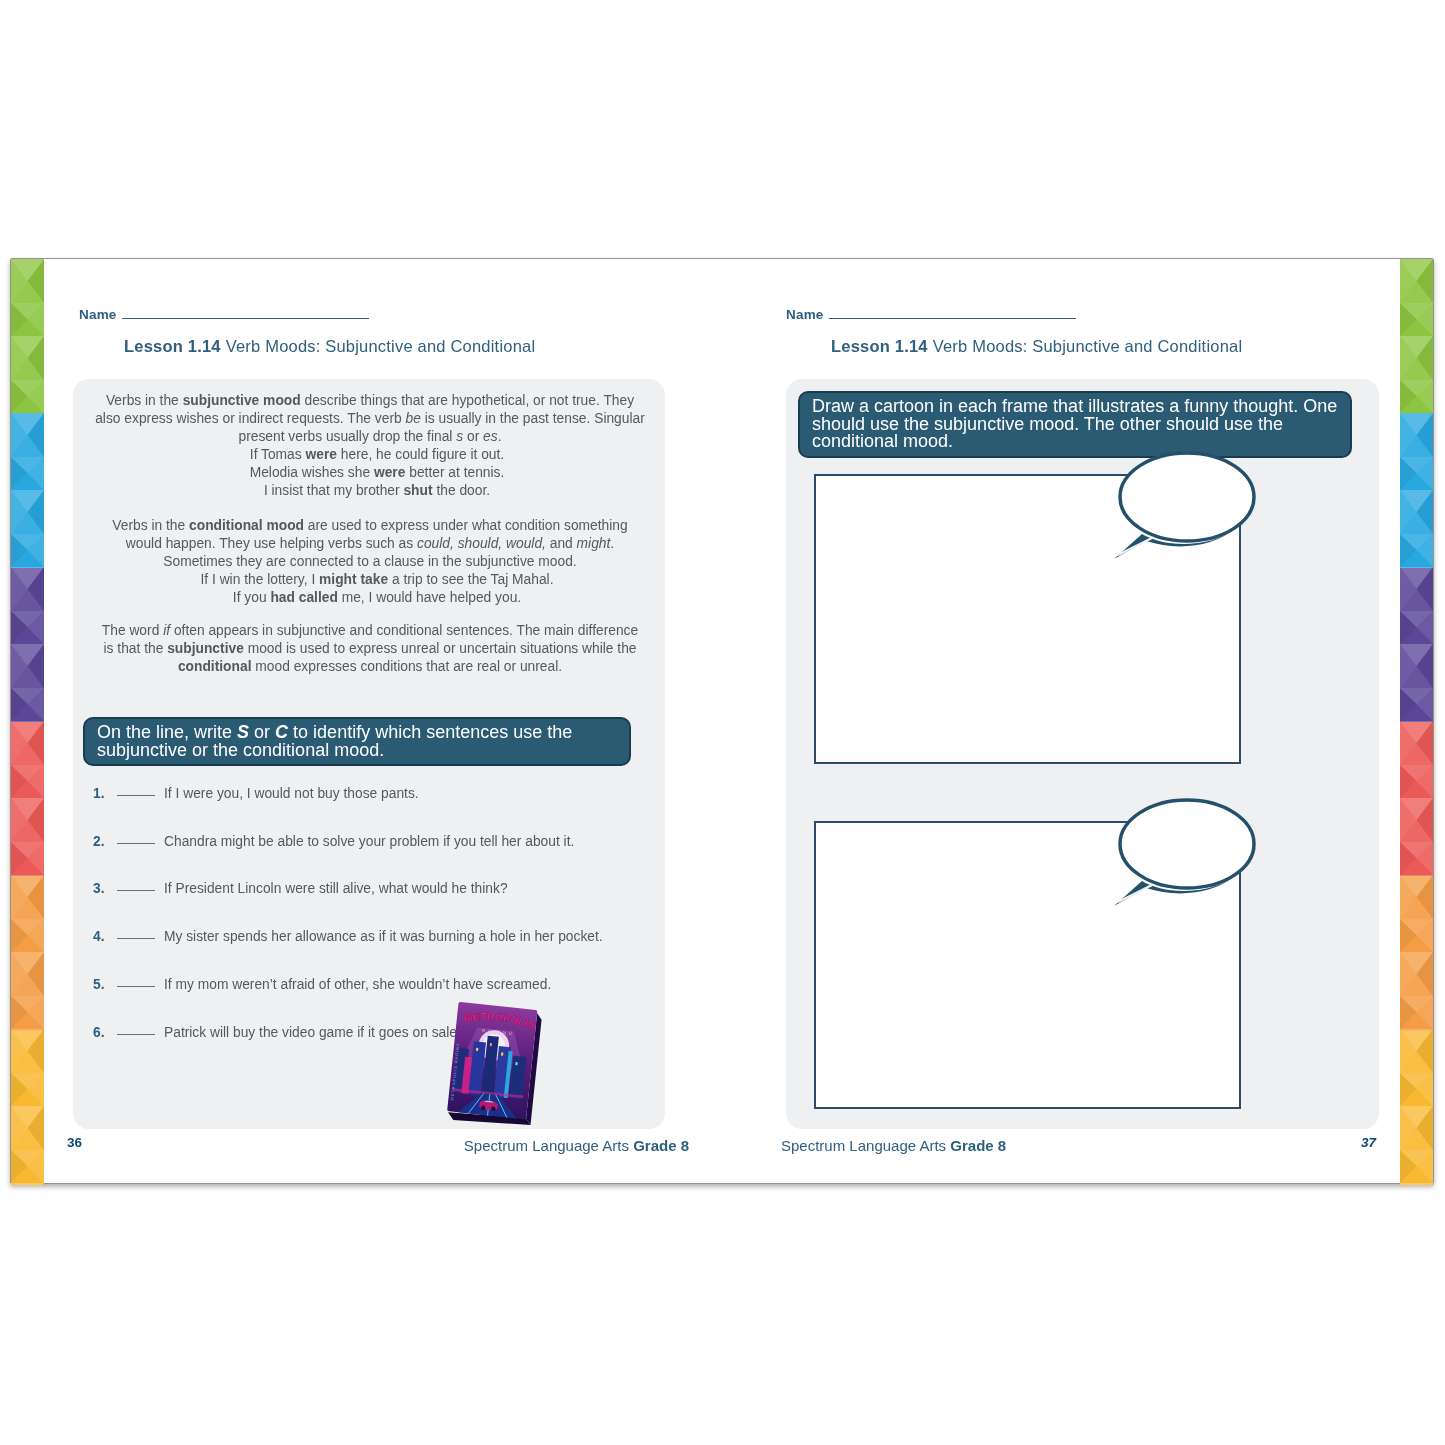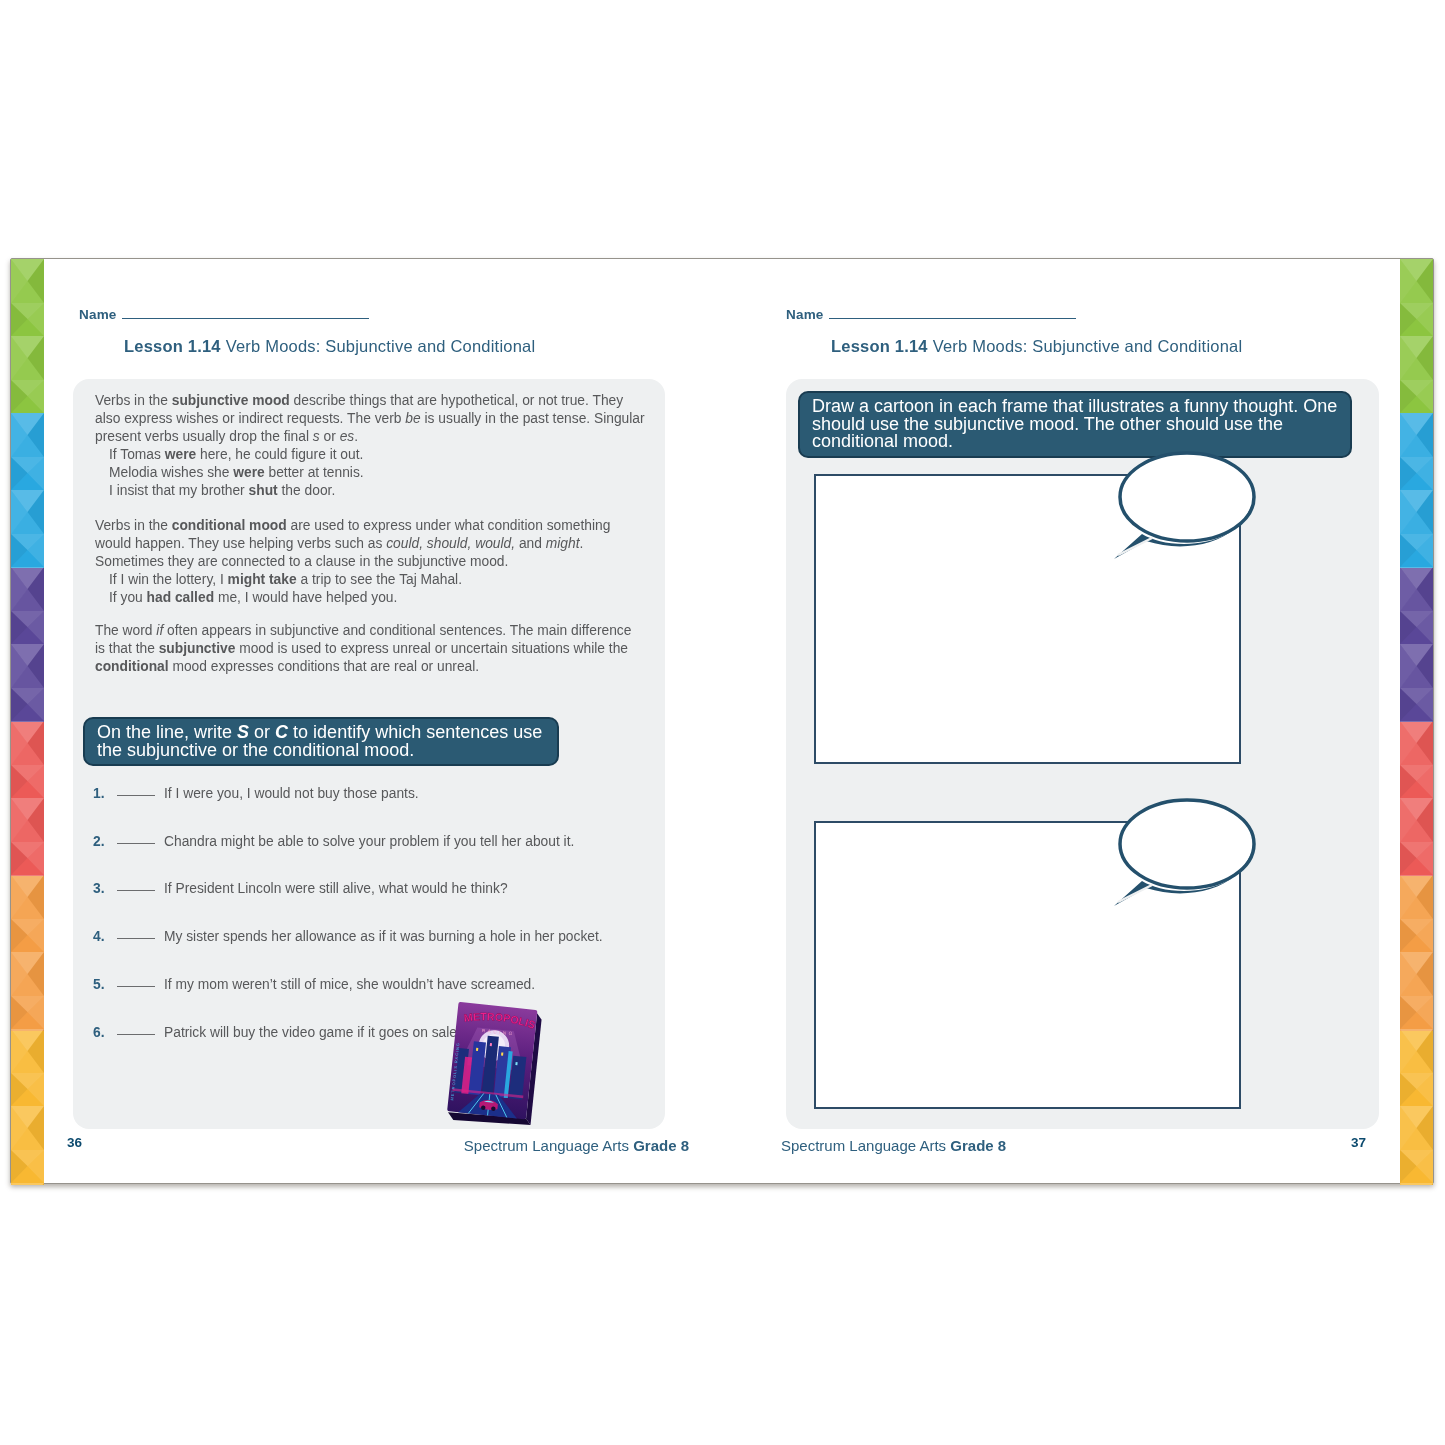--- a/index.html
+++ b/index.html
@@ -35,30 +35,30 @@
   .lesson-title.left  { left:68px; }
   .lesson-title.right { left:775px; }
   .lesson-title .lbl { font-weight:bold; margin-right:5px;margin-left:45px; }
 
   .panel { position:absolute; top:120px; width:592px; height:750px;
            background:#eef0f1; border-radius:16px; }
   .panel-left  { left:62px; }
   .panel-right { left:775px; width:593px; }
 
   .intro { padding:13px 20px 0 22px; color:#57585a; font-size:13.8px; line-height:18px; }
-  .intro p { margin:0; }
+  .intro p { margin:0;text-align:center; }
   .intro .examples { margin-left:14px; }
   .mt17 { margin-top:17px !important; }
   .mt15 { margin-top:15px !important; }
 
   .dirbox {
     position:absolute; background:#2b5a73; border:2px solid #193c51; border-radius:10px;
     color:#ffffff; font-size:18px; line-height:17.5px; padding:5px 12px;
   }
-  .dirbox-left  { left:10px; top:338px; width:476px; }
+  .dirbox-left  { left:10px; top:338px; width:548px; }
   .dirbox-right { left:12px; top:12px;  width:554px; }
 
   .q-row { position:absolute; left:20px; width:560px; white-space:nowrap;
            font-size:13.8px; color:#57585a; }
   .q-num   { display:inline-block; width:20px; font-weight:bold; color:#2e5f7e; }
   .q-blank { display:inline-block; width:38px; height:12px; margin:0 9px 2px 4px;
              border-bottom:1.6px solid #6b6c6e; }
 
   .frame { position:absolute; left:28px; width:427px; background:#ffffff;
            border:2px solid #2d4b66; }
@@ -66,21 +66,21 @@
   .frame-2 { top:442px; height:288px; }
   .bubble { position:absolute; width:160px; height:120px; }
   .bubble-1 { left:320px; top:68px; }
   .bubble-2 { left:320px; top:415px; }
 
   .gamebox { position:absolute; left:375px; top:624px; width:94px; height:122px;
              transform:rotate(6deg); }
 
   .footer-num { position:absolute; top:876px; font-size:13.5px; font-weight:bold; color:#0c4a6e; }
   .fn-left  { left:56px; }
-  .fn-right { left:1340px; width:35px; text-align:left; }
+  .fn-right { left:1340px; width:35px; text-align:center;font-style:italic; }
   .footer-series { position:absolute; top:878px; font-size:15px; color:#2e5f7e; white-space:nowrap; }
   .fs-left  { left:420px; width:258px; text-align:right; }
   .fs-right { left:770px; }
 </style>
 </head>
 <body>
 
 <div class="spread">
 
   <svg class="strip strip-left" viewBox="0 0 33 926" preserveAspectRatio="none">
@@ -161,21 +161,21 @@
         <div class="q-row" style="top:453px">
           <span class="q-num">2.</span><span class="q-blank"></span><span class="q-text">Chandra might be able to solve your problem if you tell her about it.</span>
         </div>
         <div class="q-row" style="top:500px">
           <span class="q-num">3.</span><span class="q-blank"></span><span class="q-text">If President Lincoln were still alive, what would he think?</span>
         </div>
         <div class="q-row" style="top:548px">
           <span class="q-num">4.</span><span class="q-blank"></span><span class="q-text">My sister spends her allowance as if it was burning a hole in her pocket.</span>
         </div>
         <div class="q-row" style="top:596px">
-          <span class="q-num">5.</span><span class="q-blank"></span><span class="q-text">If my mom weren’t still of mice, she wouldn’t have screamed.</span>
+          <span class="q-num">5.</span><span class="q-blank"></span><span class="q-text">If my mom weren’t afraid of other, she wouldn’t have screamed.</span>
         </div>
         <div class="q-row" style="top:644px">
           <span class="q-num">6.</span><span class="q-blank"></span><span class="q-text">Patrick will buy the video game if it goes on sale.</span>
         </div>
       </div>
 
       <svg class="gamebox" viewBox="0 0 90 120">
         <defs>
           <linearGradient id="cover" x1="0" y1="0" x2="0" y2="1">
             <stop offset="0" stop-color="#8a3a9c"></stop>

